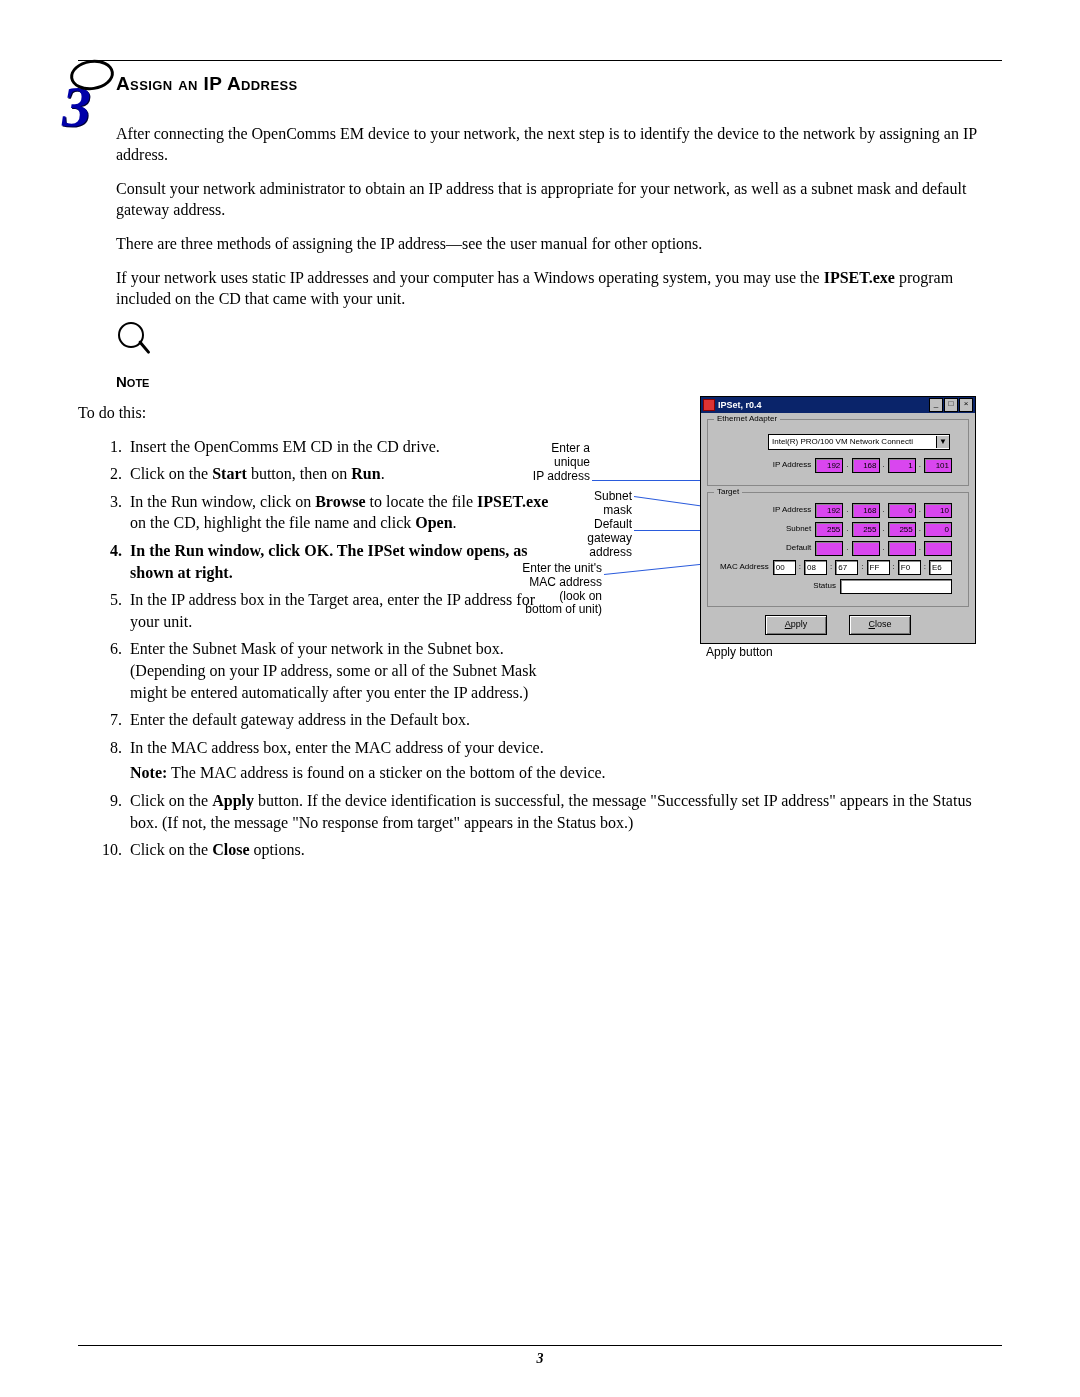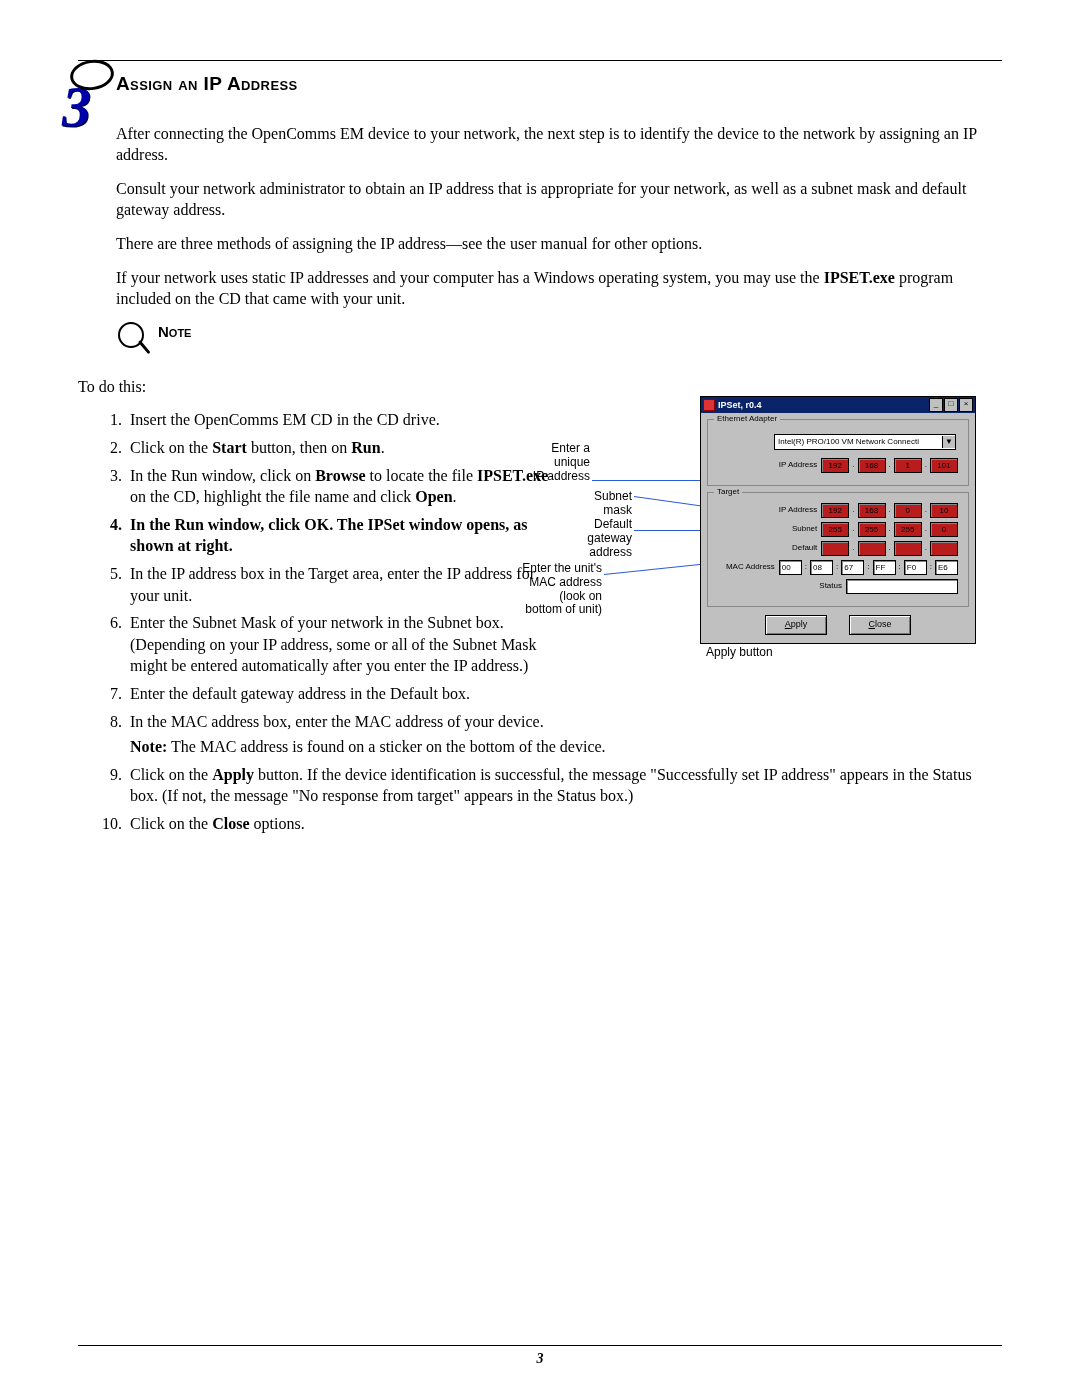--- a/index.html
+++ b/index.html
@@ -62,20 +62,21 @@
     font-variant: small-caps;
     letter-spacing: 0.4px;
     margin: 2px 0 26px 0;
   }
   p { margin: 0 0 12px 0; }
   .note-block {
     display: flex;
     align-items: flex-start;
     margin: 6px 0 10px 0;
     gap: 6px;
+    flex-direction: column;
   }
   .note-block .glass {
     width: 36px;
     height: 44px;
     flex: none;
     position: relative;
   }
   .note-block .glass .lens {
     position: absolute;
     width: 22px; height: 22px;
@@ -160,21 +161,21 @@
     background: #c0c0c0;
     border: 1px solid #000;
     font-size: 8px; line-height: 10px;
     text-align: center;
     color: #000;
     font-family: Arial;
   }
   .group {
     border: 1px solid #888;
     margin: 6px 6px 4px 6px;
-    padding: 6px 6px 8px 6px;
+    padding: 6px 12px 8px 6px;
     position: relative;
   }
   .group > .glabel {
     position: absolute;
     top: -6px; left: 6px;
     background: #c0c0c0;
     padding: 0 3px;
     font-size: 8px;
   }
   .dropdown {
@@ -190,25 +191,25 @@
   .dropdown .ddtext { flex: 1; padding: 0 3px; white-space: nowrap; overflow: hidden;}
   .dropdown .ddarr {
     width: 12px; height: 12px; background: #c0c0c0;
     border-left: 1px solid #000;
     text-align: center; line-height: 12px; font-size: 8px; color:#000;
   }
   .row { display: flex; align-items: center; justify-content: flex-end; gap: 2px; margin: 4px 0; padding-right: 4px;}
   .row .lbl { font-size: 8px; margin-right: 2px; }
   .ipcell {
     width: 22px; height: 13px;
-    background: #b91c1c;
+    background: #d946ef;
     border: 1px solid #000;
     box-shadow: inset 1px 1px 0 #888;
     font-size: 8px;
-    text-align: center;
+    text-align: right;
     padding: 0 2px;
     line-height: 13px;
   }
   .dot { font-size: 8px; padding: 0 1px; }
   .colon { font-size: 8px; padding: 0 1px; }
   .maccell {
     width: 17px; height: 13px;
     background: #fff; border: 1px solid #000;
     box-shadow: inset 1px 1px 0 #888;
     font-size: 8px; text-align:left; padding:0 2px; line-height:13px;

